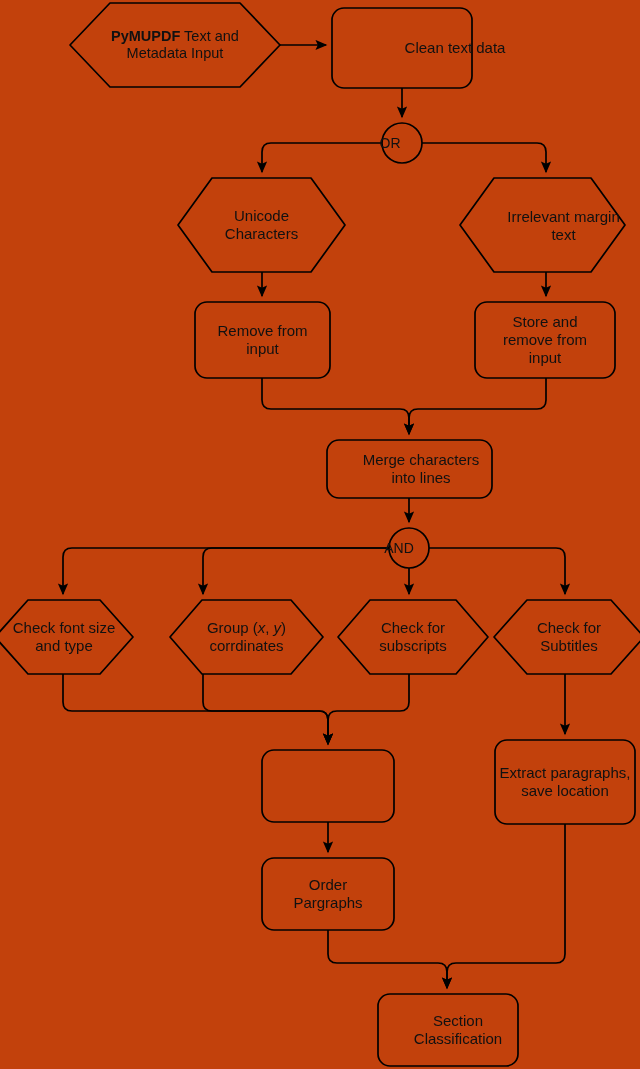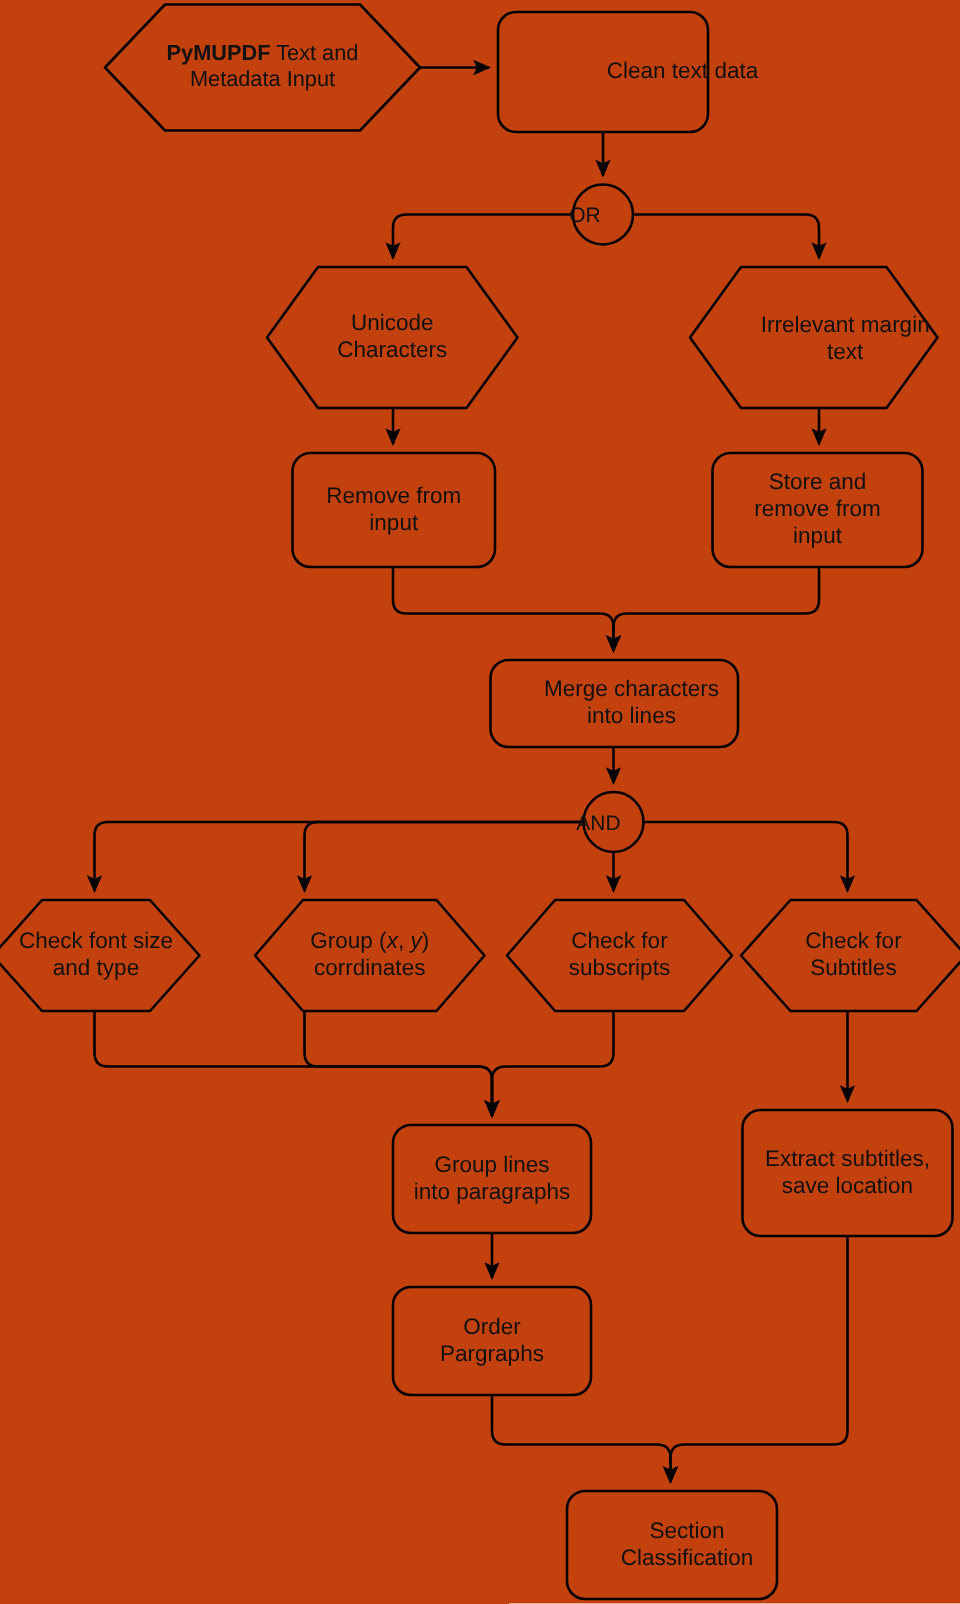--- a/index.html
+++ b/index.html
@@ -178,24 +178,22 @@
   <div class="node-label" style="left:170px; top:600px; width:153px; height:74px;">
     <span><span>Group (</span><span class="ital-token">x</span><span>, </span><span class="ital-token">y</span><span>)</span><br><span>corrdinates</span></span>
   </div>
 
   <div class="node-label" style="left:338px; top:600px; width:150px; height:74px;">Check for
 subscripts</div>
 
   <div class="node-label" style="left:494px; top:600px; width:150px; height:74px;">Check for
 Subtitles</div>
 
-  <div class="node-label" style="left:258px; top:750px; width:140px; height:72px;">Group lines
-into paragraphs</div>
-
-  <div class="node-label" style="left:495px; top:740px; width:140px; height:84px;">Extract subtitles,
+
+  <div class="node-label" style="left:495px; top:740px; width:140px; height:84px;">Extract paragraphs,
 save location</div>
 
   <div class="node-label" style="left:262px; top:858px; width:132px; height:72px;">Order
 Pargraphs</div>
 
   <div class="node-label" style="left:378px; top:994px; width:160px; height:72px;">Section
 Classification</div>
 
 </div>
 

